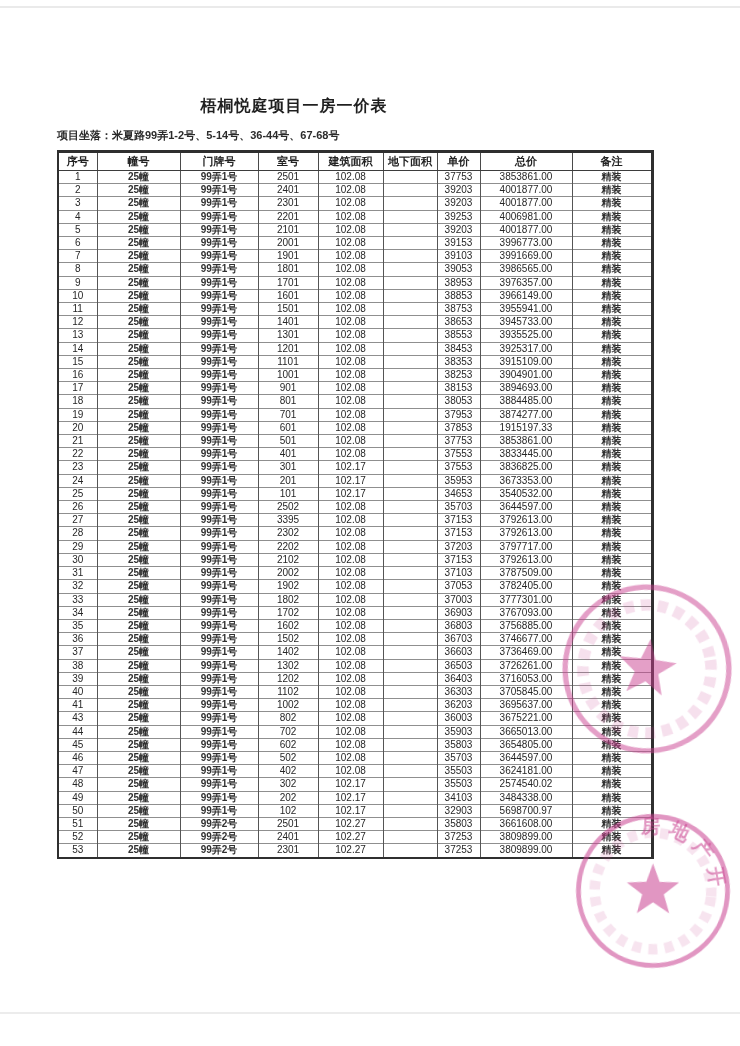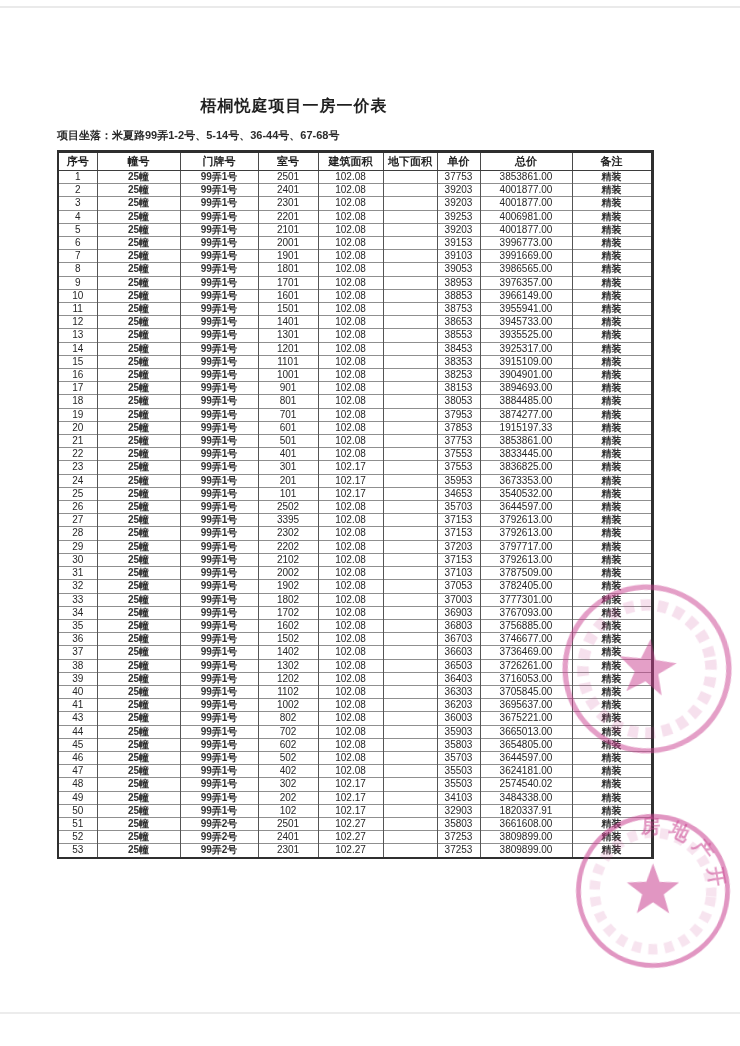--- a/index.html
+++ b/index.html
@@ -593,21 +593,21 @@
           <td>精装</td>
         </tr>
         <tr>
           <td>50</td>
           <td>25幢</td>
           <td>99弄1号</td>
           <td>102</td>
           <td>102.17</td>
           <td></td>
           <td>32903</td>
-          <td>1820337.91</td>
+          <td>5698700.97</td>
           <td>精装</td>
         </tr>
         <tr>
           <td>51</td>
           <td>25幢</td>
           <td>99弄2号</td>
           <td>2501</td>
           <td>102.27</td>
           <td></td>
           <td>35803</td>

